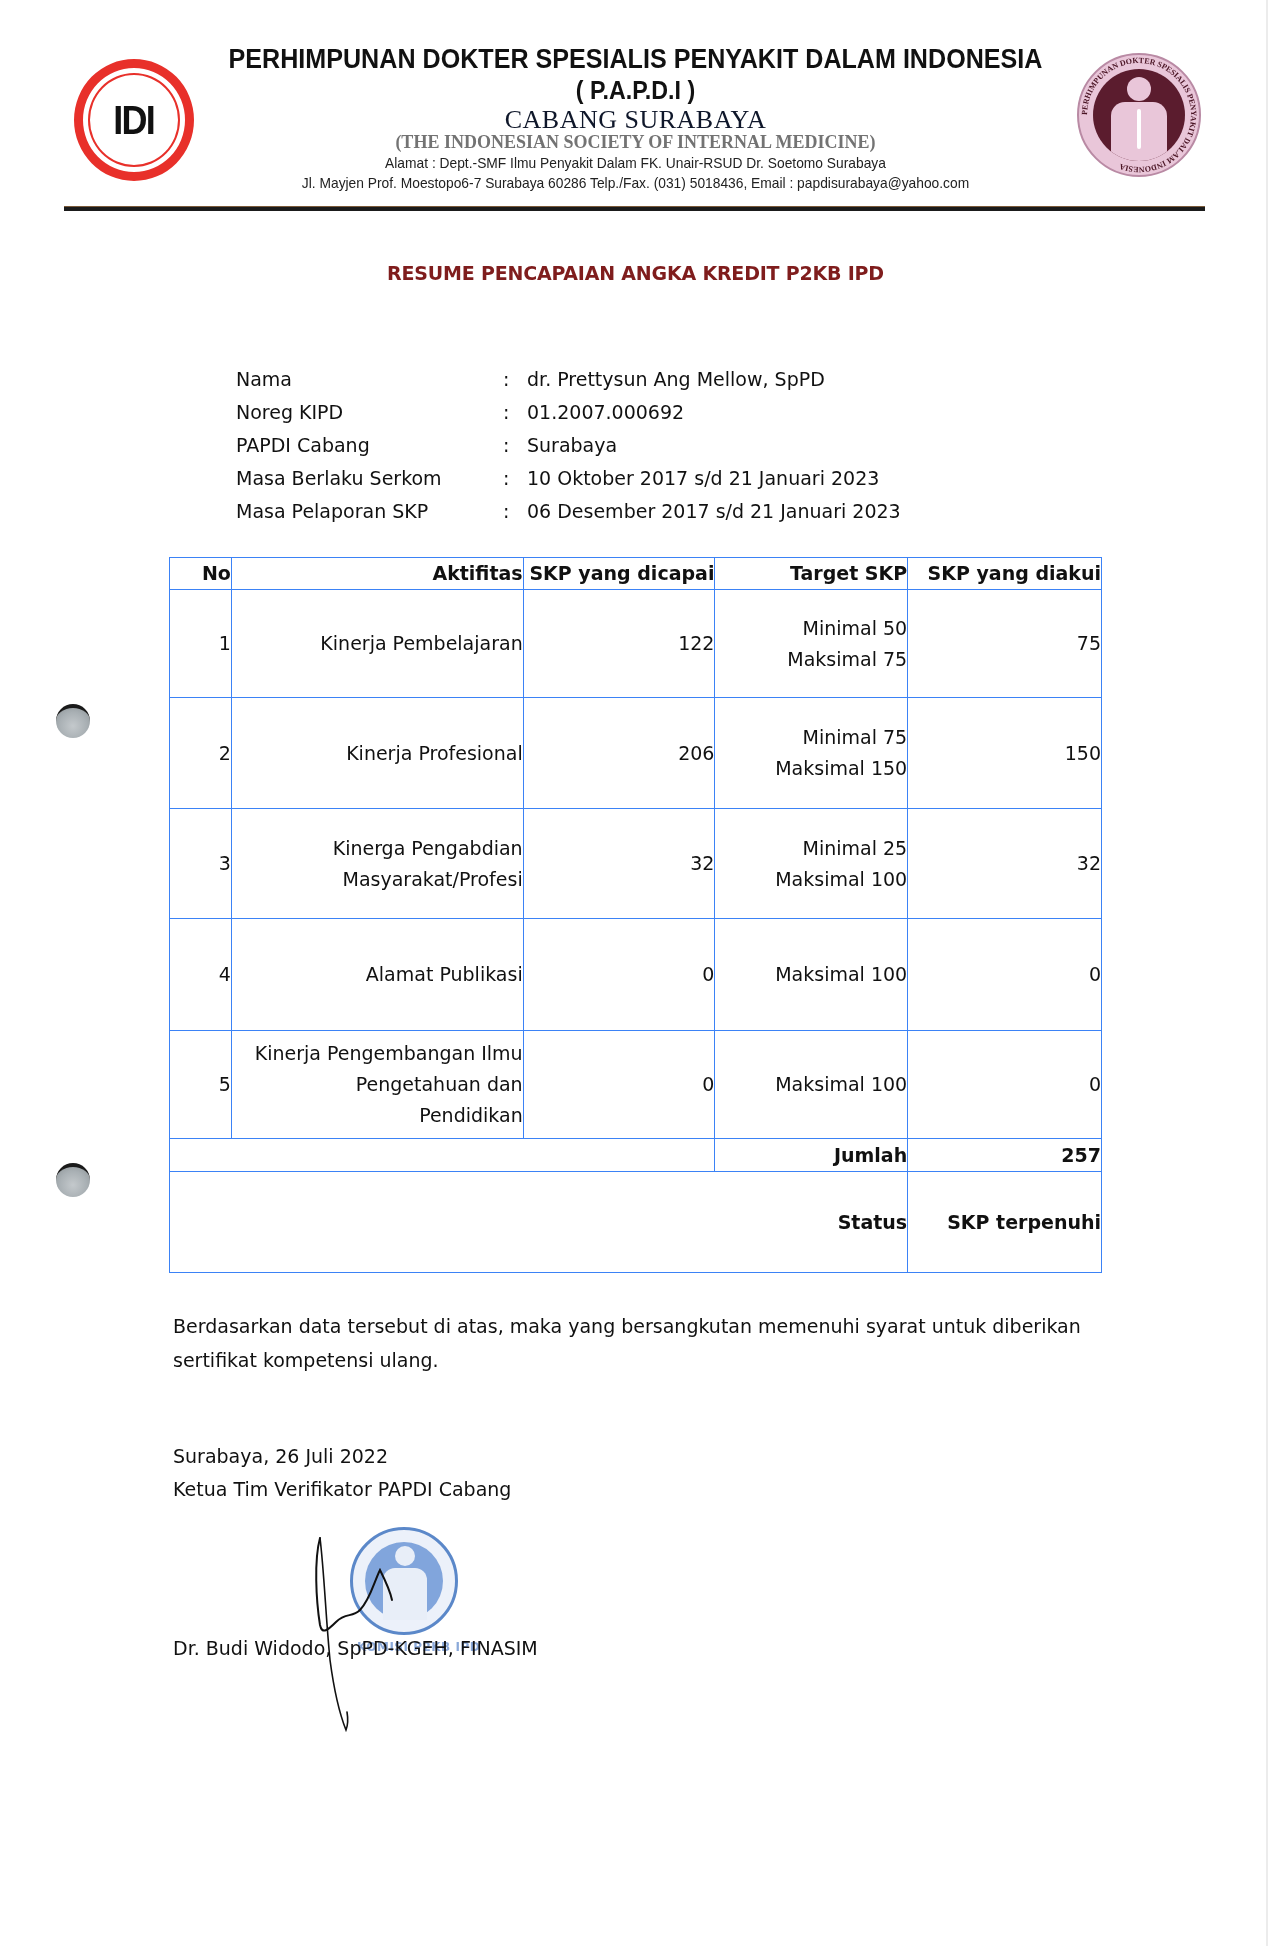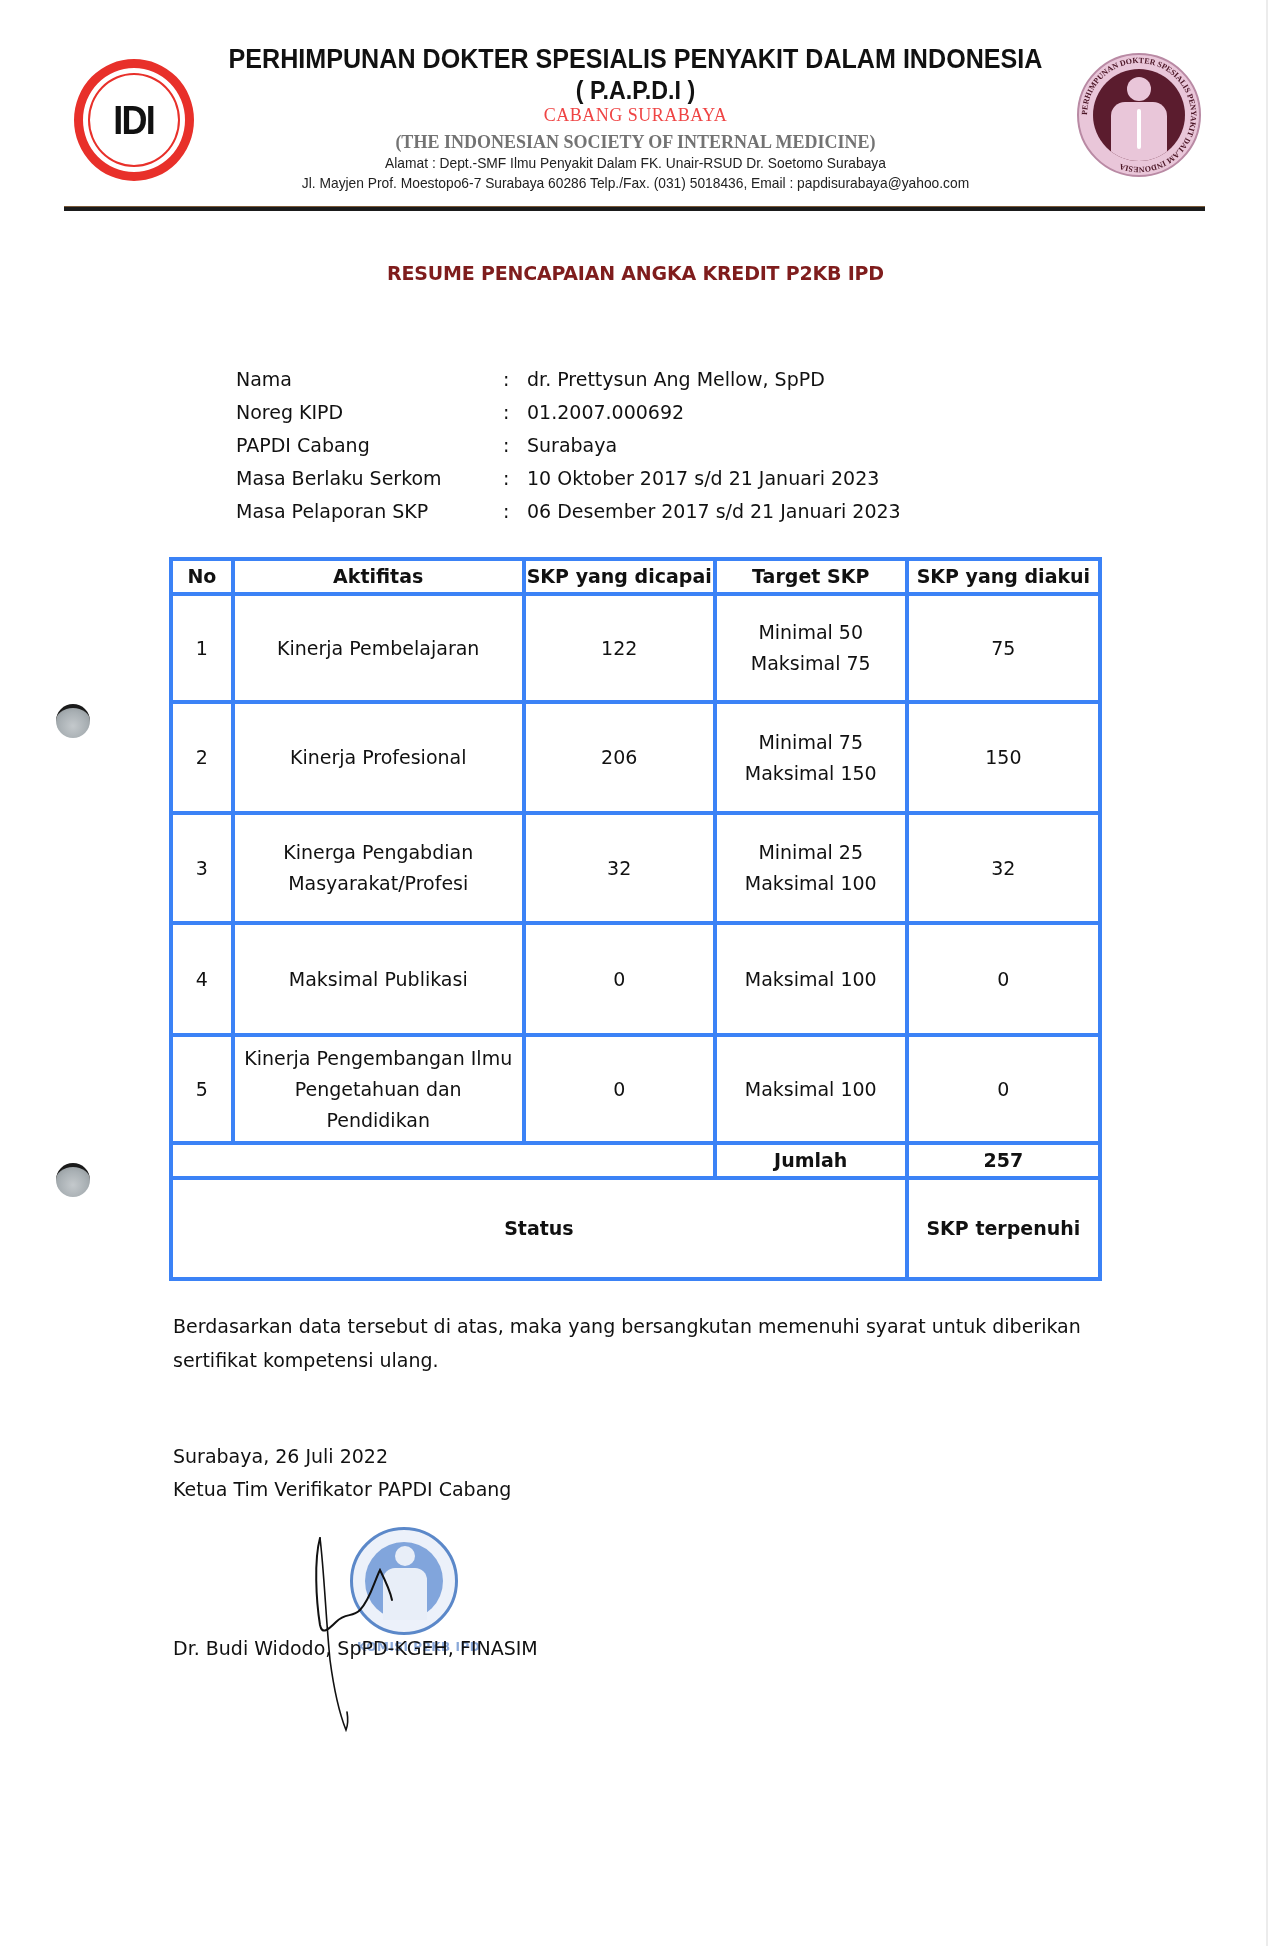--- a/index.html
+++ b/index.html
@@ -29,41 +29,41 @@
   .logo-papdi .body { position: absolute; left: 18px; top: 33px; width: 56px; height: 70px; background: #e9c6d9;
                 border-radius: 14px 14px 0 0; }
   .logo-papdi .rod { position: absolute; left: 44px; top: 40px; width: 4px; height: 40px; background: #fff; border-radius: 2px; }
   .logo-papdi .ringtext { position: absolute; left: 0; top: 0; width: 120px; height: 120px; }
 
   .hdr-line { left: 0; width: 1271px; text-align: center; white-space: nowrap; }
   .hdr-1 { top: 44px; font-family: "Liberation Sans", sans-serif; font-weight: bold; font-size: 27px;
            transform: scaleX(0.93); color: #111; }
   .hdr-2 { top: 76px; font-family: "Liberation Sans", sans-serif; font-weight: bold; font-size: 25px;
            transform: scaleX(0.93); color: #111; }
-  .hdr-3 { top: 105px; font-family: "Liberation Serif", serif; font-size: 18px; color: #ef4444; letter-spacing: 0.5px; }
+  .hdr-3 { top: 105px; font-family: "Liberation Serif", serif; font-size: 26px; color: #0f172a; letter-spacing: 0.5px; }
   .hdr-4 { top: 132px; font-family: "Liberation Serif", serif; font-weight: bold; font-size: 18px; color: #737373; }
   .hdr-5 { top: 154px; font-family: "Liberation Sans", sans-serif; font-size: 15px; color: #222; transform: scaleX(0.92); }
   .hdr-6 { top: 174px; font-family: "Liberation Sans", sans-serif; font-size: 15px; color: #222; transform: scaleX(0.92); }
 
   .rule { left: 64px; top: 206px; width: 1141px; height: 5px; background: #1b1b1b;
           border-top: 1px solid #7a5a3a; }
 
   .doc-title { left: 0; width: 1271px; top: 262px; text-align: center; font-family: "DejaVu Sans", sans-serif;
                font-weight: bold; font-size: 19px; letter-spacing: -0.2px; color: #7f1d1d; }
 
   
   .info { left: 236px; top: 362px; }
   .info-row { display: flex; height: 33px; align-items: center; font-size: 19px; color: #111; }
   .info-label { width: 267px; }
   .info-colon { width: 24px; }
   .info-value { }
 
   
   .skp-table { left: 169px; top: 557px; width: 933px; border-collapse: collapse; font-size: 19px; color: #111; }
-  .skp-table td, .skp-table th { border: 4px solid #3b82f6; text-align: center; vertical-align: middle; line-height: 31px; }
+  .skp-table td, .skp-table th { border: 1px solid #3b82f6; text-align: right; vertical-align: middle; line-height: 31px; }
   .skp-table th { font-weight: bold; height: 32px; }
   .c-no { width: 62px; } .c-akt { width: 292px; } .c-skp { width: 192px; } .c-tgt { width: 193px; } .c-dia { width: 194px; }
   .bold { font-weight: bold; margin-left: 40px; }
 
   
   .para { left: 173px; top: 1309px; width: 940px; font-size: 19px; line-height: 34px; color: #111; }
   .place-date { left: 173px; top: 1440px; font-size: 19px; line-height: 33px; color: #111; }
   .sig-name { left: 173px; top: 1637px; font-size: 19px; color: #111; white-space: nowrap; }
 
   .stamp { left: 350px; top: 1527px; width: 108px; height: 108px; border-radius: 50%;
@@ -188,21 +188,21 @@
     </td>
     <td>32</td>
     <td>
       <div>Minimal 25</div>
       <div>Maksimal 100</div>
     </td>
     <td>32</td>
   </tr>
   <tr style="height:112px;">
     <td>4</td>
-    <td>Maksimal Publikasi</td>
+    <td>Alamat Publikasi</td>
     <td>0</td>
     <td>Maksimal 100</td>
     <td>0</td>
   </tr>
   <tr style="height:108px;">
     <td>5</td>
     <td>
       <div>Kinerja Pengembangan Ilmu</div>
       <div>Pengetahuan dan</div>
       <div>Pendidikan</div>

